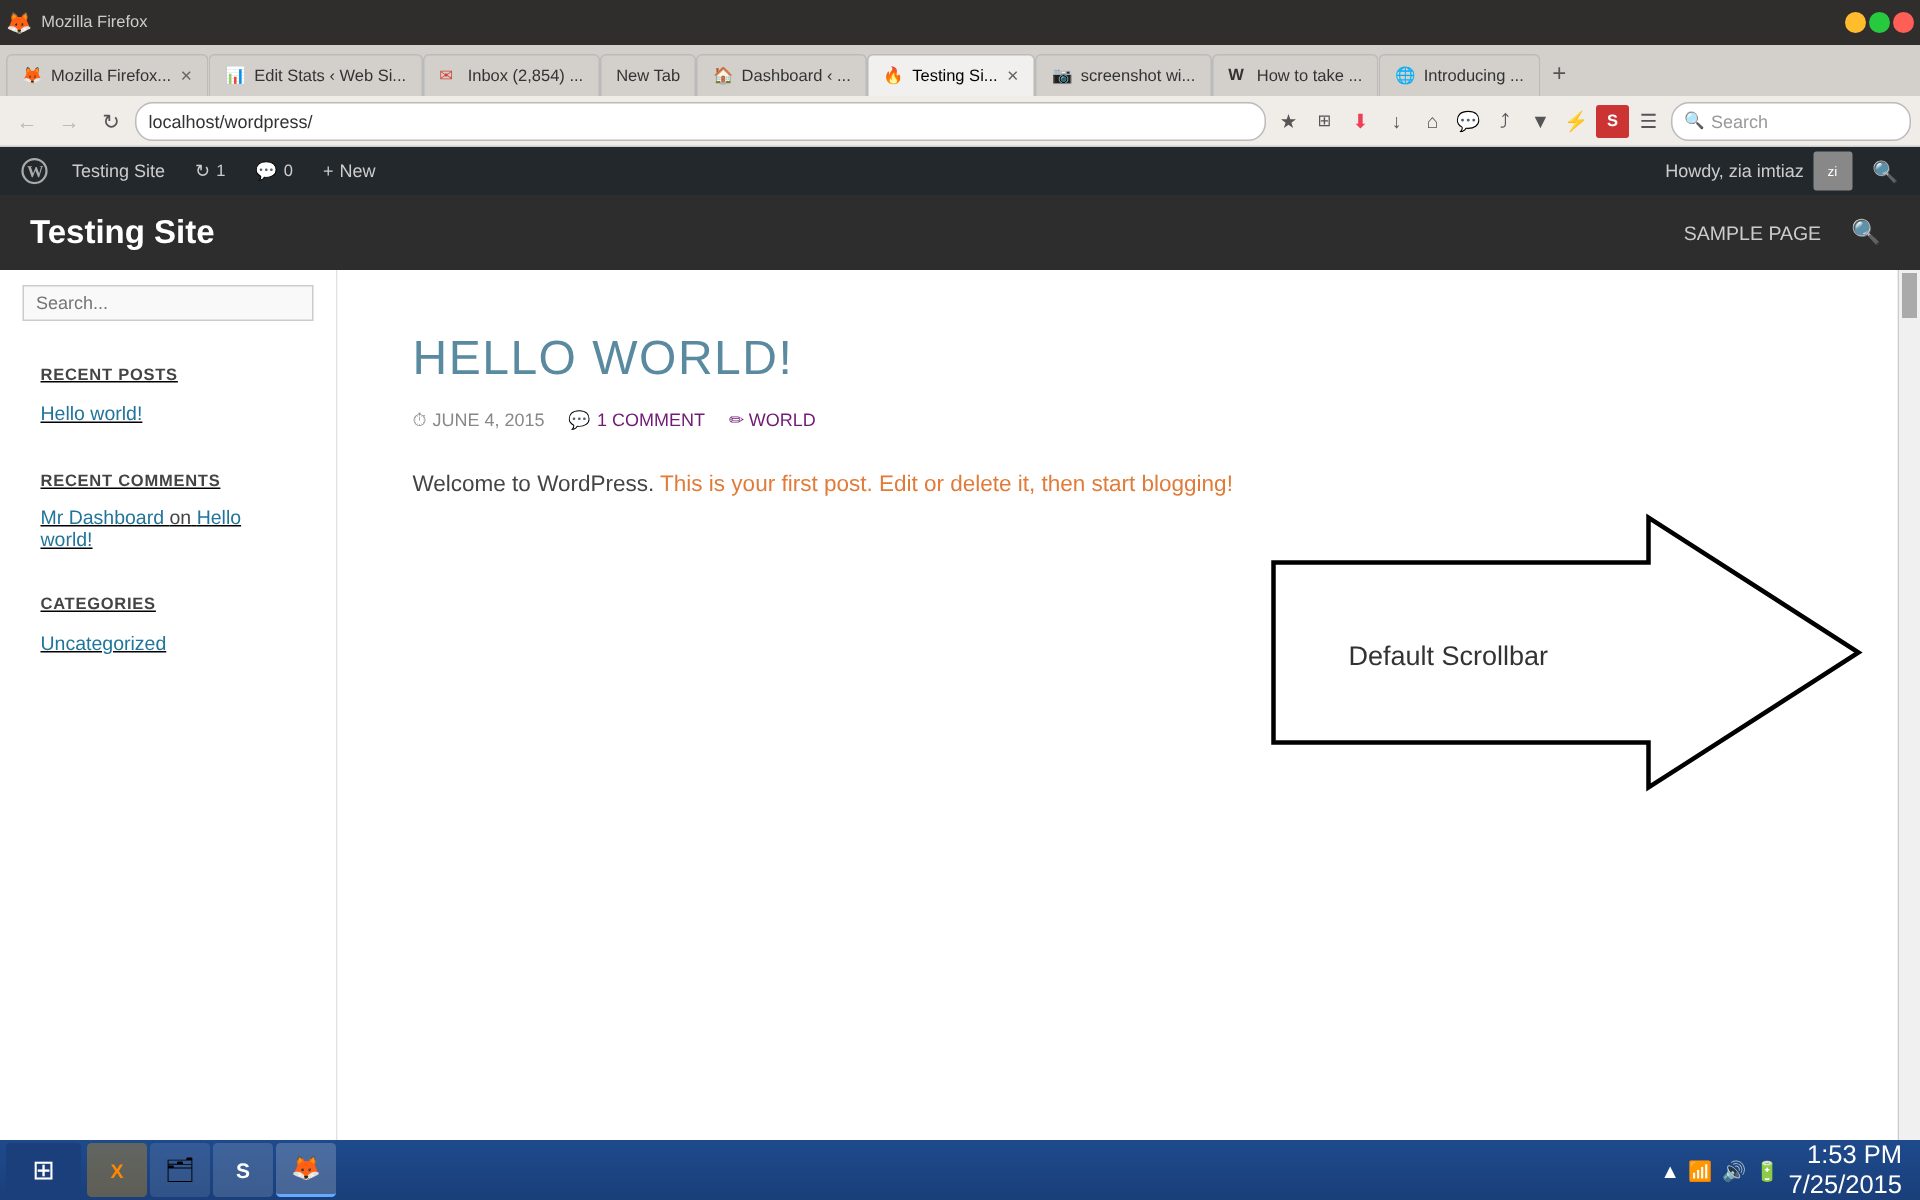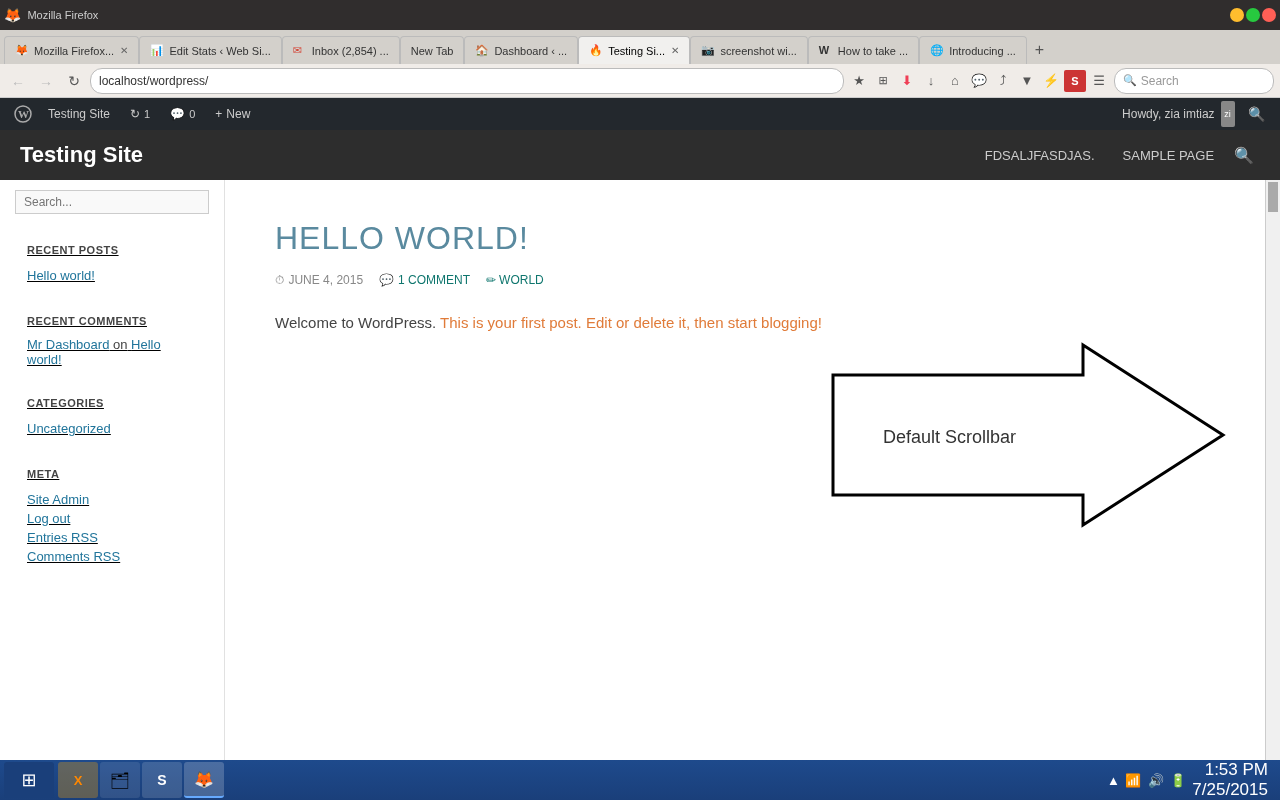--- a/index.html
+++ b/index.html
@@ -157,21 +157,21 @@
     }
     .wp-admin-bar .spacer { flex: 1; }
     .howdy {
       display: flex;
       align-items: center;
       gap: 6px;
       cursor: pointer;
       padding: 0 8px;
     }
     .avatar-circle {
-      width: 14px;
+      width: 26px;
       height: 26px;
       background: #888;
       border-radius: 2px;
       display: flex;
       align-items: center;
       justify-content: center;
       color: white;
       font-size: 10px;
     }
     .search-icon-wp {
@@ -294,21 +294,21 @@
       font-size: 12px;
       color: #666;
     }
     .post-meta-item {
       display: flex;
       align-items: center;
       gap: 4px;
       color: #888;
     }
     .post-meta-item a {
-      color: #0f766e;
+      color: #701a75;
       text-decoration: none;
     }
     .post-meta-icon {
       font-size: 12px;
     }
     .edit-link {
       color: #21759b;
       text-decoration: none;
       font-size: 12px;
       display: flex;
@@ -415,21 +415,21 @@
       display: inline-block;
       cursor: pointer;
     }
     .win-ctrl.close { background: #ff5f56; }
     .win-ctrl.min { background: #ffbd2e; }
     .win-ctrl.max { background: #27c93f; }
 
     
     .arrow-svg-container {
       position: absolute;
-      right: 22px;
+      right: 6px;
       top: 155px;
       pointer-events: none;
       text-align: center;
     }
   </style>
 </head>
 <body>
 
 <div class="title-bar">
   <div style="display:flex;align-items:center;gap:6px;">
@@ -538,21 +538,20 @@
     <div class="avatar-circle">
       <span style="font-size:9px;color:white;">zi</span>
     </div>
   </div>
   <div class="search-icon-wp">🔍</div>
 </div>
 
 <div class="site-header">
   <a class="site-title" href="#">Testing Site</a>
   <nav class="site-nav">
-    <a href="#">FDSALJFASDJAS.</a>
     <a href="#">SAMPLE PAGE</a>
     <span class="search-toggle">🔍</span>
   </nav>
 </div>
 
 <div class="wp-content">
 
   <div class="sidebar">
     <div class="sidebar-search">
       <input type="text" placeholder="Search..." style="">
@@ -571,27 +570,20 @@
         <a href="#">Hello world!</a>
       </div>
     </div>
 
 
     <div class="sidebar-section">
       <div class="sidebar-section-title">CATEGORIES</div>
       <a class="sidebar-link" href="#">Uncategorized</a>
     </div>
 
-    <div class="sidebar-section">
-      <div class="sidebar-section-title">META</div>
-      <a class="sidebar-link" href="#">Site Admin</a>
-      <a class="sidebar-link" href="#">Log out</a>
-      <a class="sidebar-link" href="#">Entries RSS</a>
-      <a class="sidebar-link" href="#">Comments RSS</a>
-    </div>
   </div>
 
   <div class="main-content">
     <h1 class="post-title">HELLO WORLD!</h1>
     <div class="post-meta">
       <div class="post-meta-item">
         <span class="post-meta-icon">⏱</span>
         <span>JUNE 4, 2015</span>
       </div>
       <div class="post-meta-item">

